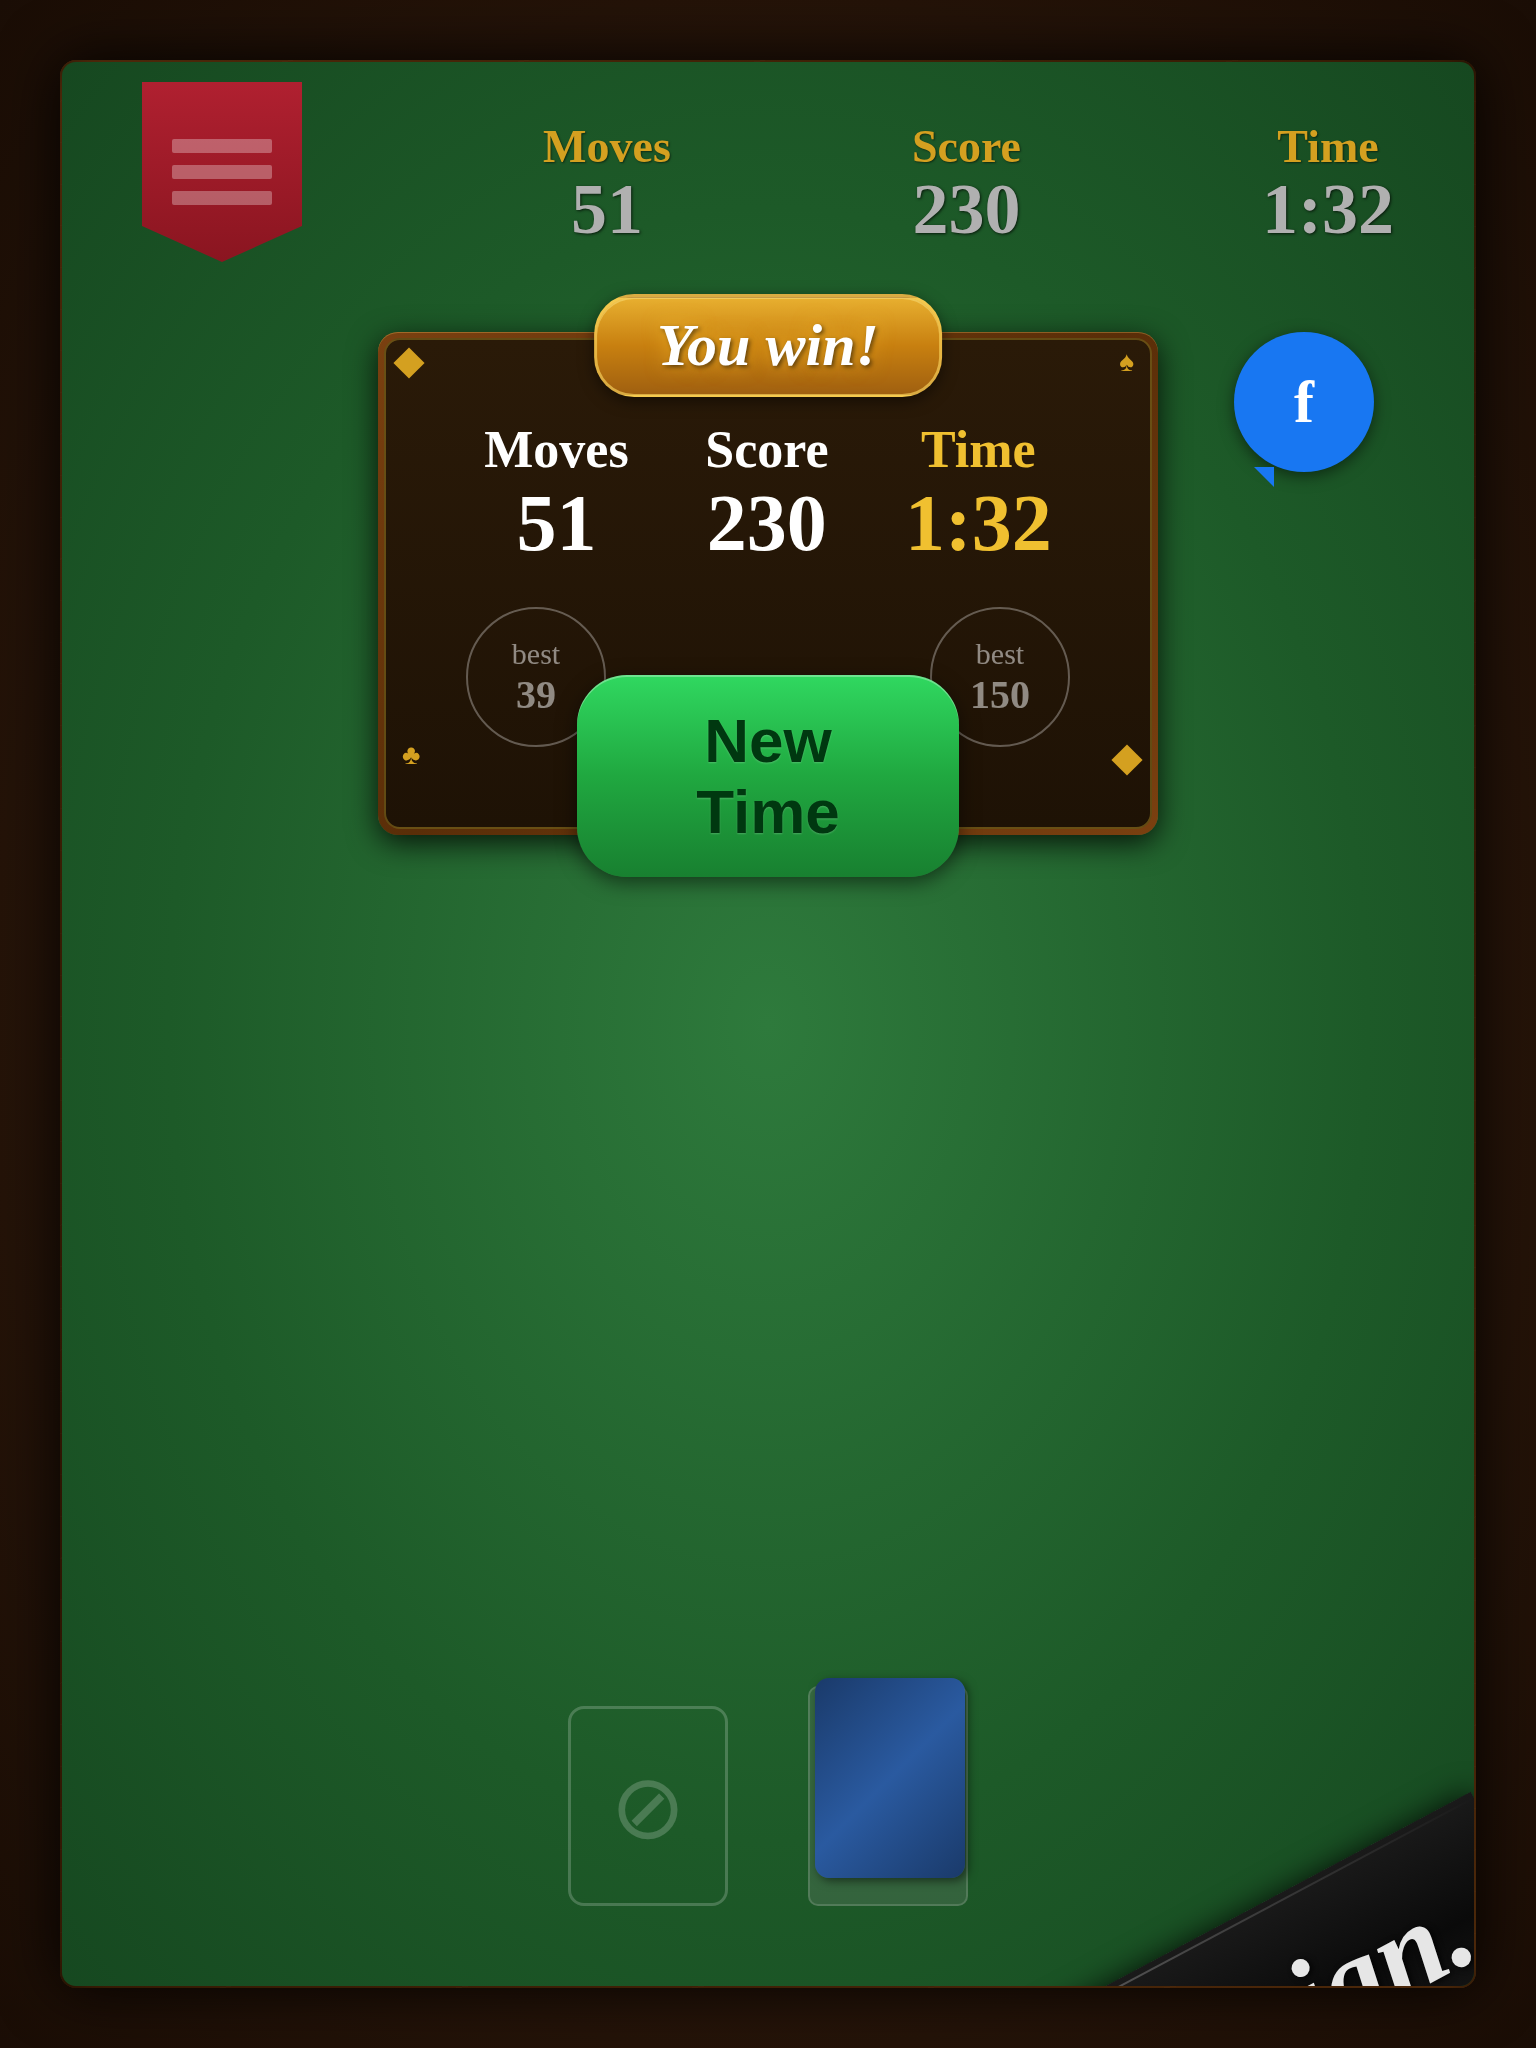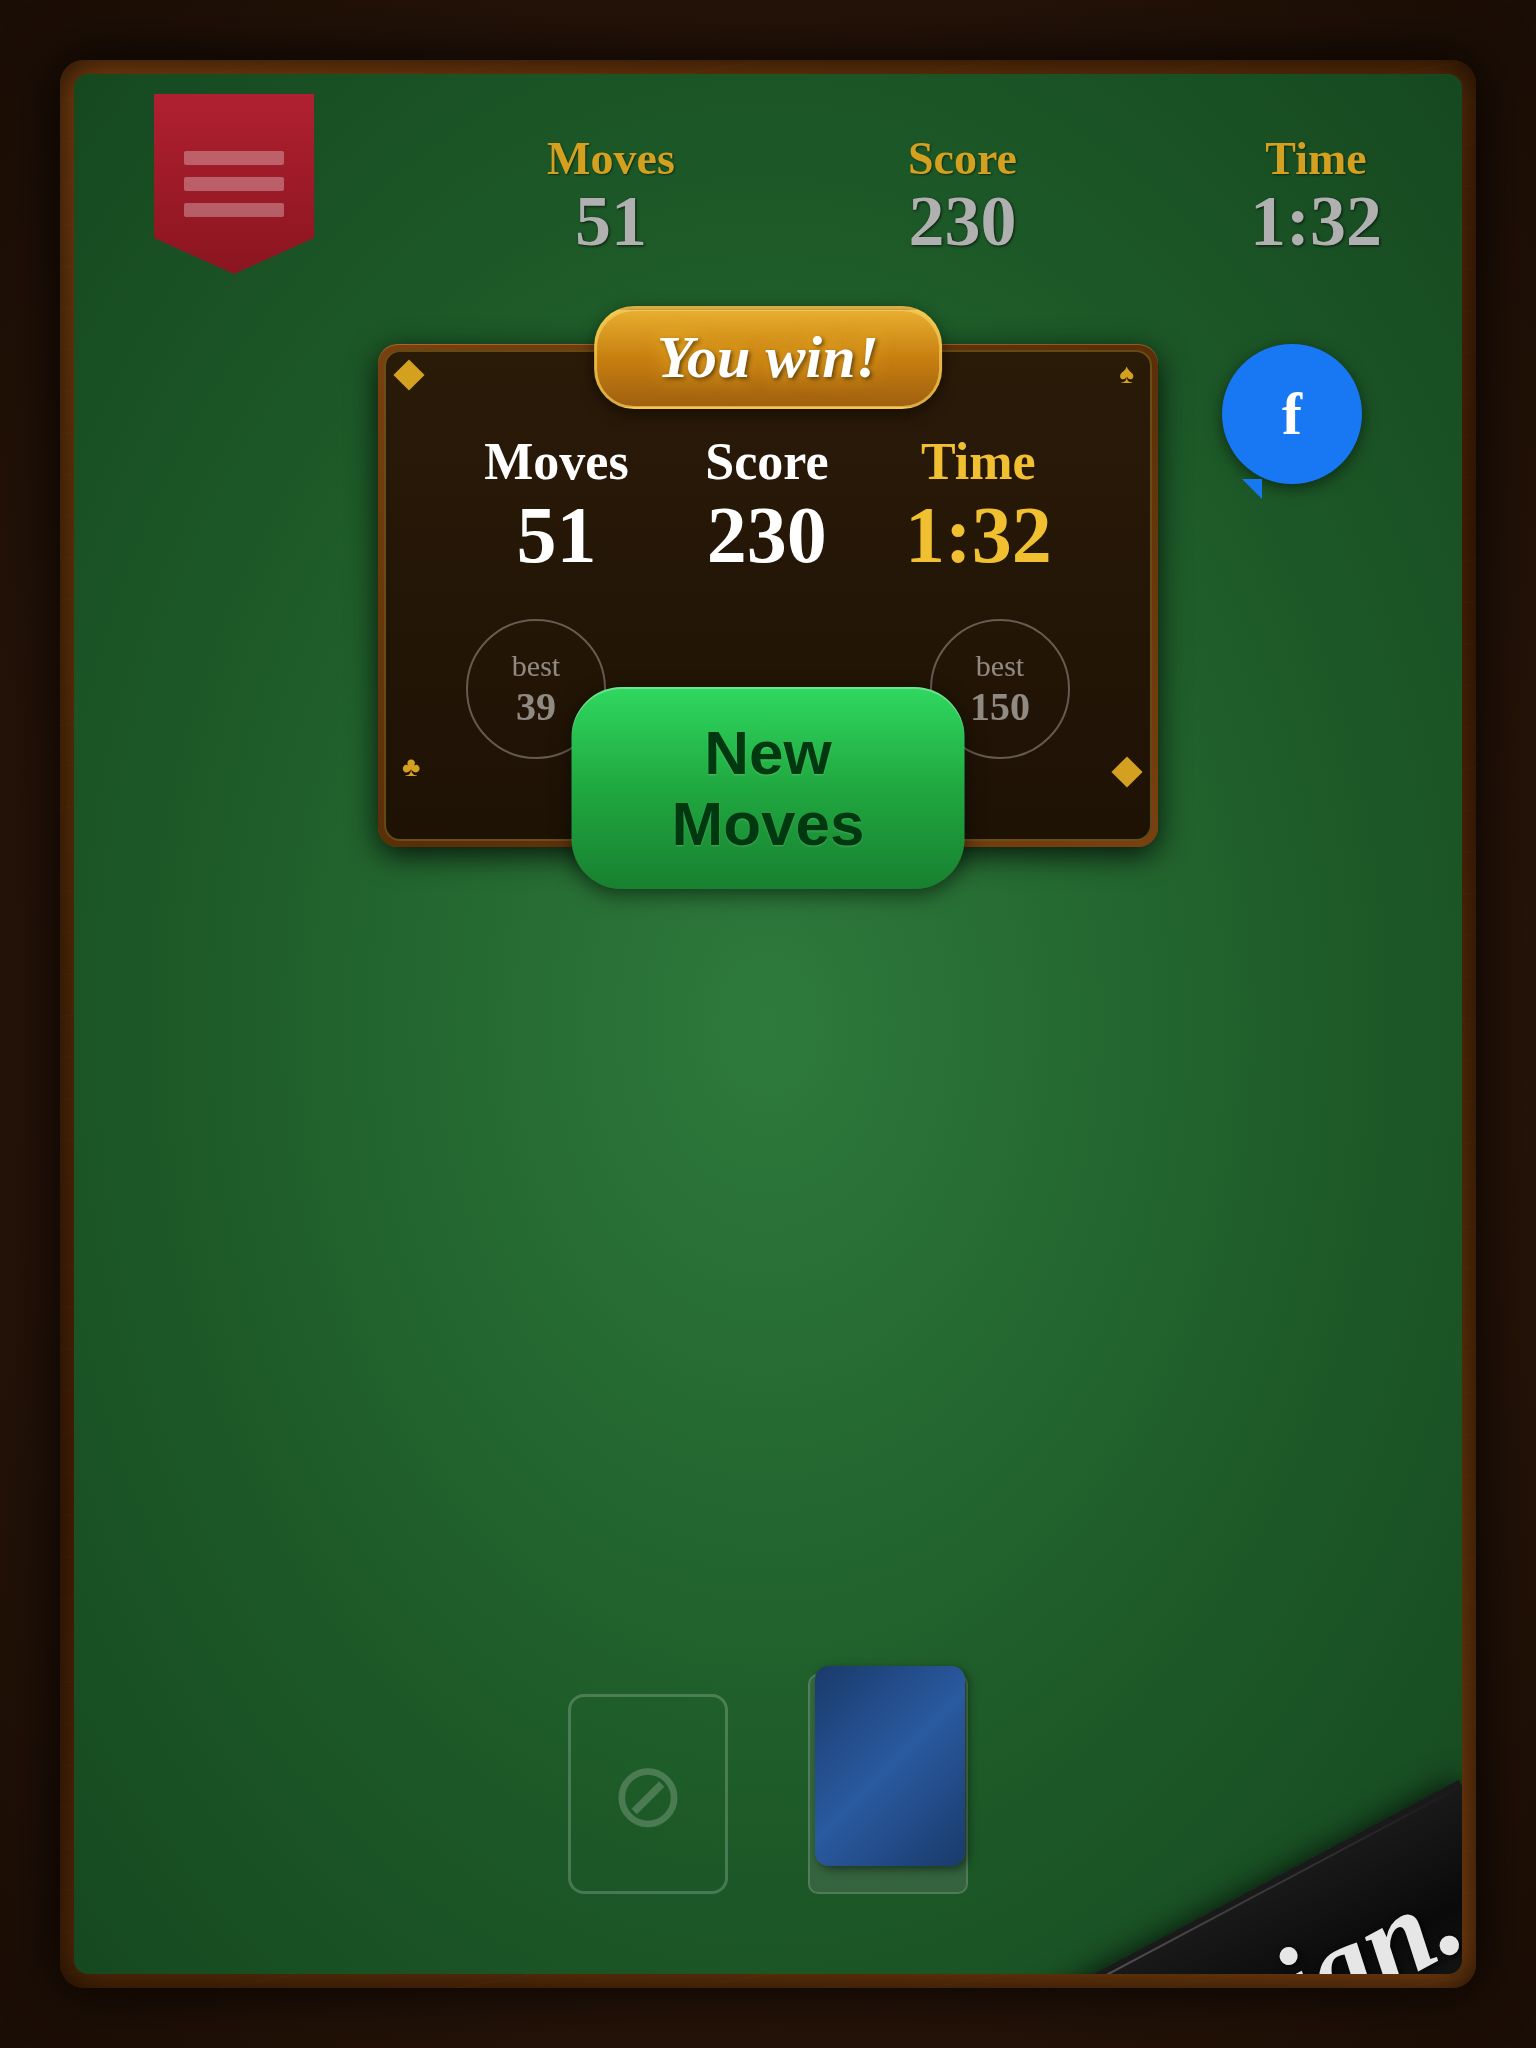--- a/index.html
+++ b/index.html
@@ -20,24 +20,24 @@
       background: radial-gradient(ellipse at center, #3d2210 0%, #1a0d05 100%);
     }
 
     
     .main-frame {
       position: absolute;
       top: 60px;
       left: 60px;
       right: 60px;
       bottom: 60px;
-      border-radius: 24px;
+      border-radius: 16px;
       background: linear-gradient(145deg, #7a4010 0%, #5a2e08 30%, #4a2206 50%, #5a2e08 70%, #7a4010 100%);
       box-shadow: inset 0 0 40px rgba(0,0,0,0.8), 0 0 60px rgba(0,0,0,0.9);
-      padding: 14px;
+      padding: 2px;
     }
 
     
     .felt-area {
       width: 100%;
       height: 100%;
       background: radial-gradient(ellipse at center, #2e7a3c 0%, #1d5a28 60%, #164820 100%);
       border-radius: 14px;
       position: relative;
       overflow: hidden;
@@ -506,21 +506,21 @@
               <span class="best-circle-value">39</span>
             </div>
             <div class="best-circle">
               <span class="best-circle-label">best</span>
               <span class="best-circle-value">150</span>
             </div>
           </div>
 
           <div class="new-game-wrapper">
             <button class="new-game-btn">
-              <span class="new-game-text">New Moves</span>
+              <span class="new-game-text">New Time</span>
             </button>
           </div>
 
         </div>
       </div>
     </div>
 
     <div class="fb-button">
       <div class="fb-bubble">
         <span class="fb-icon-text">f</span>

